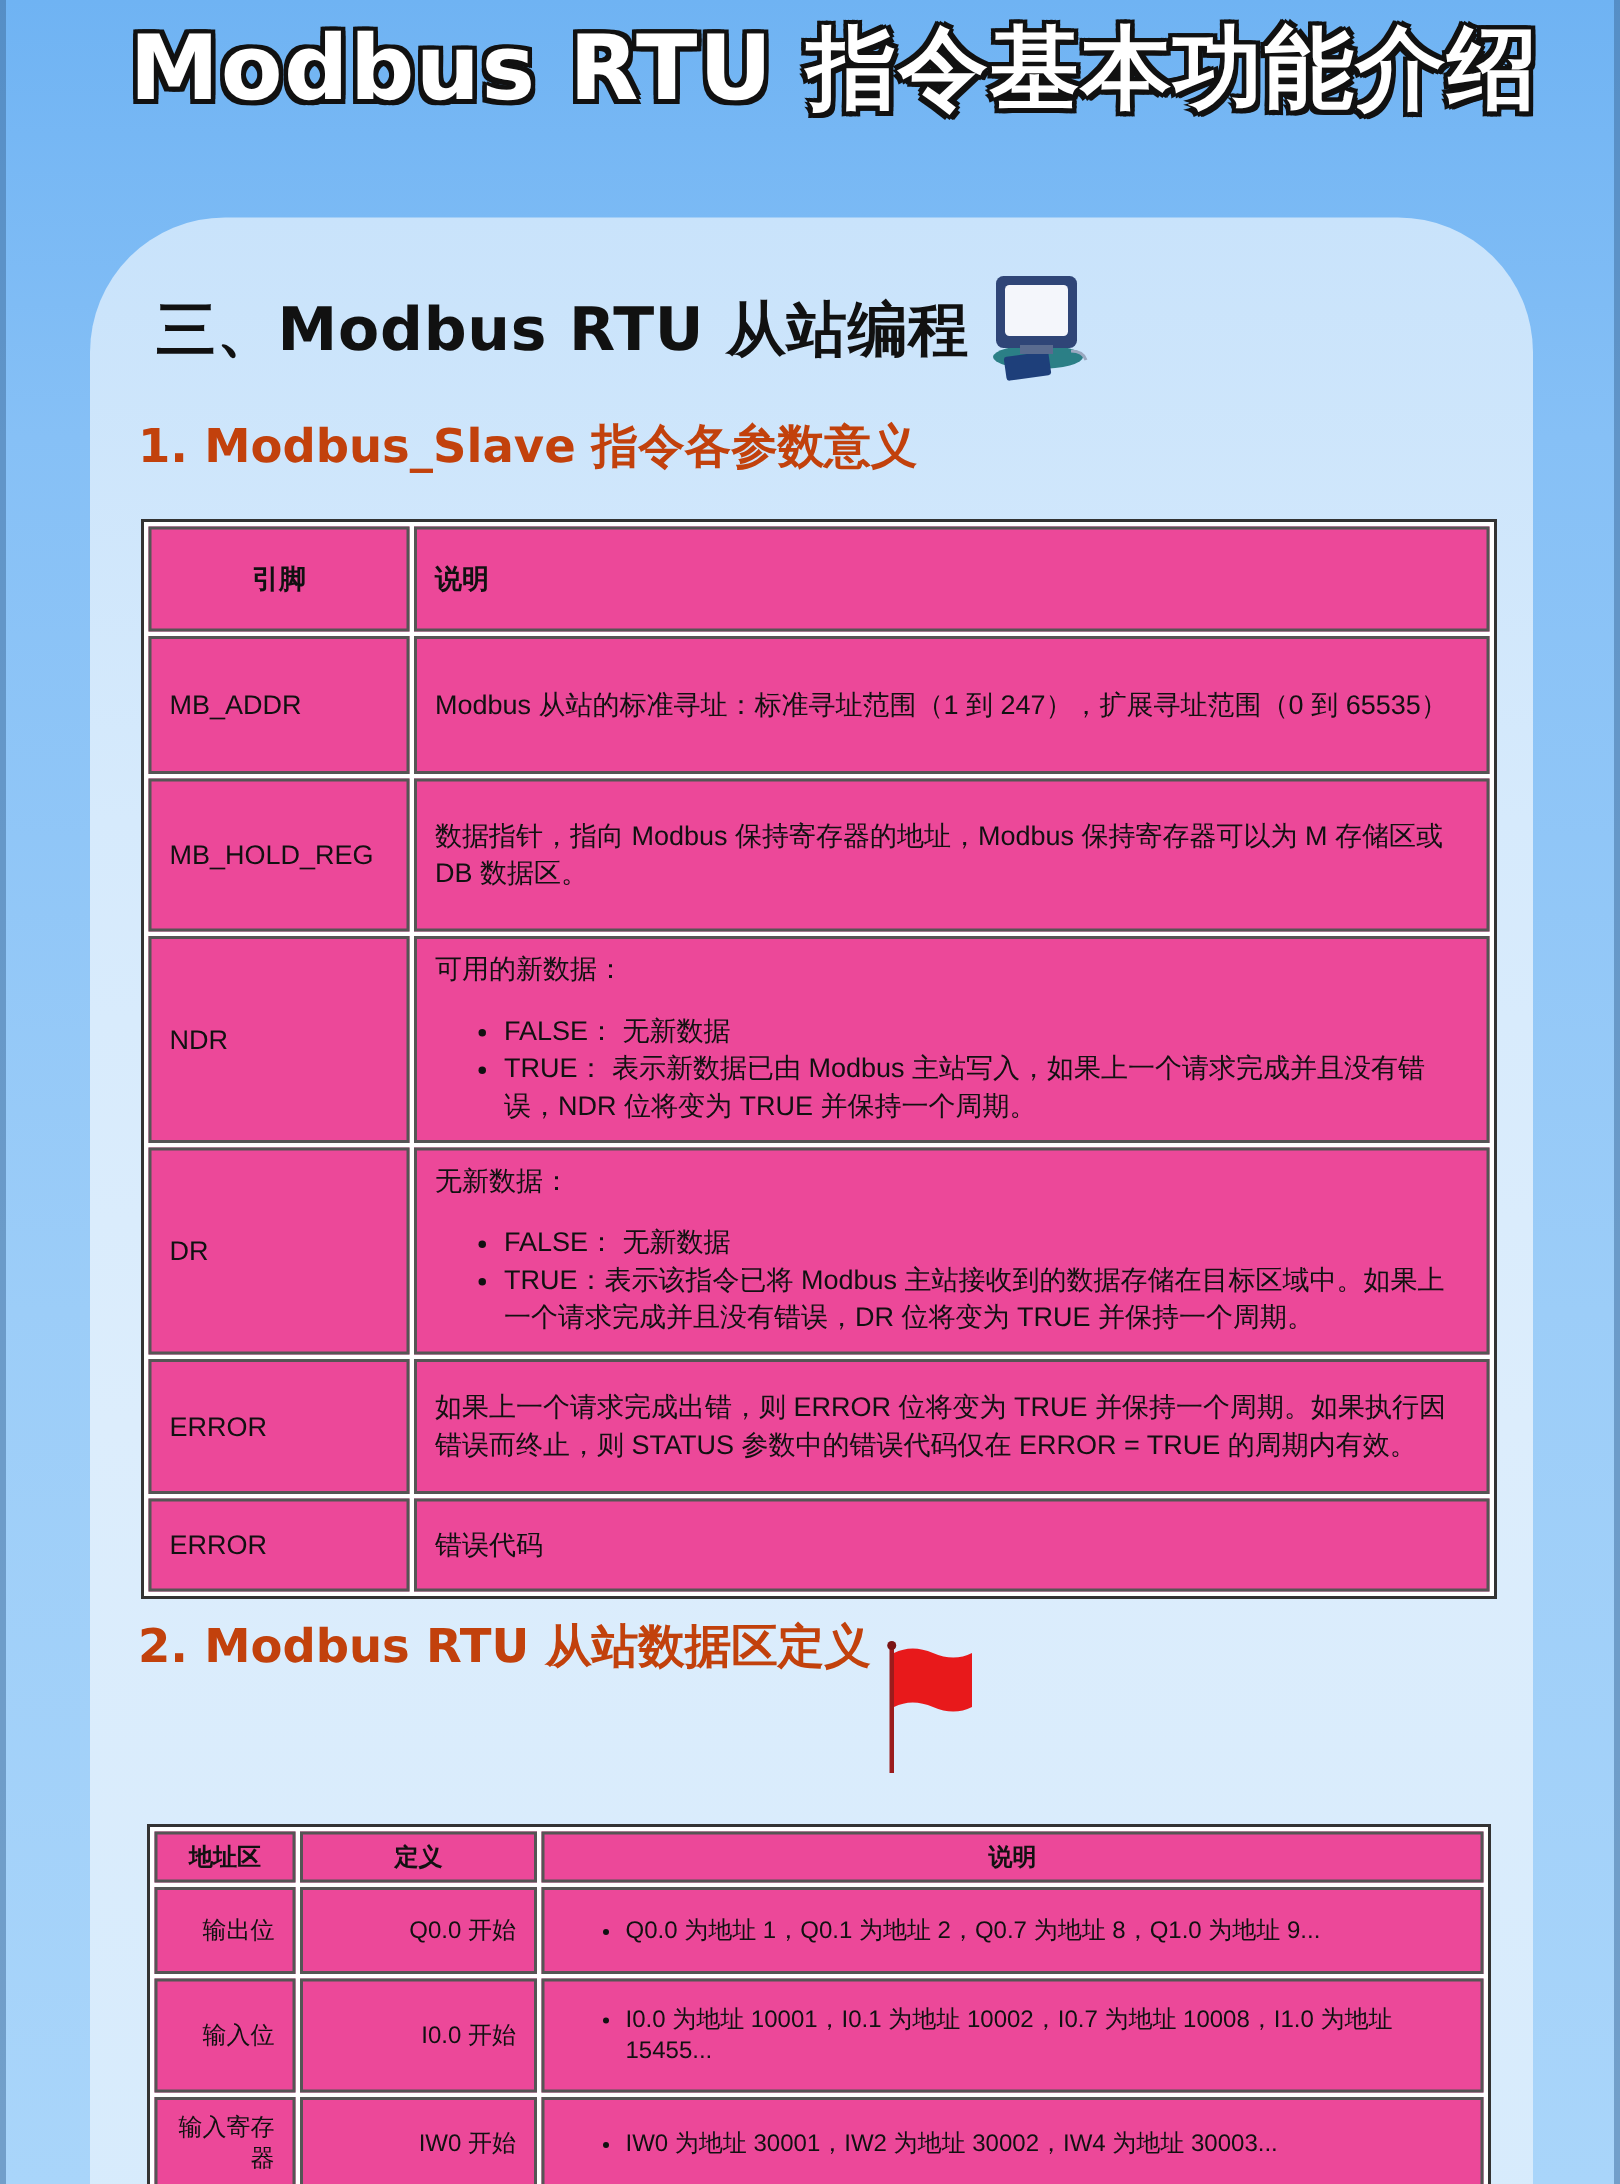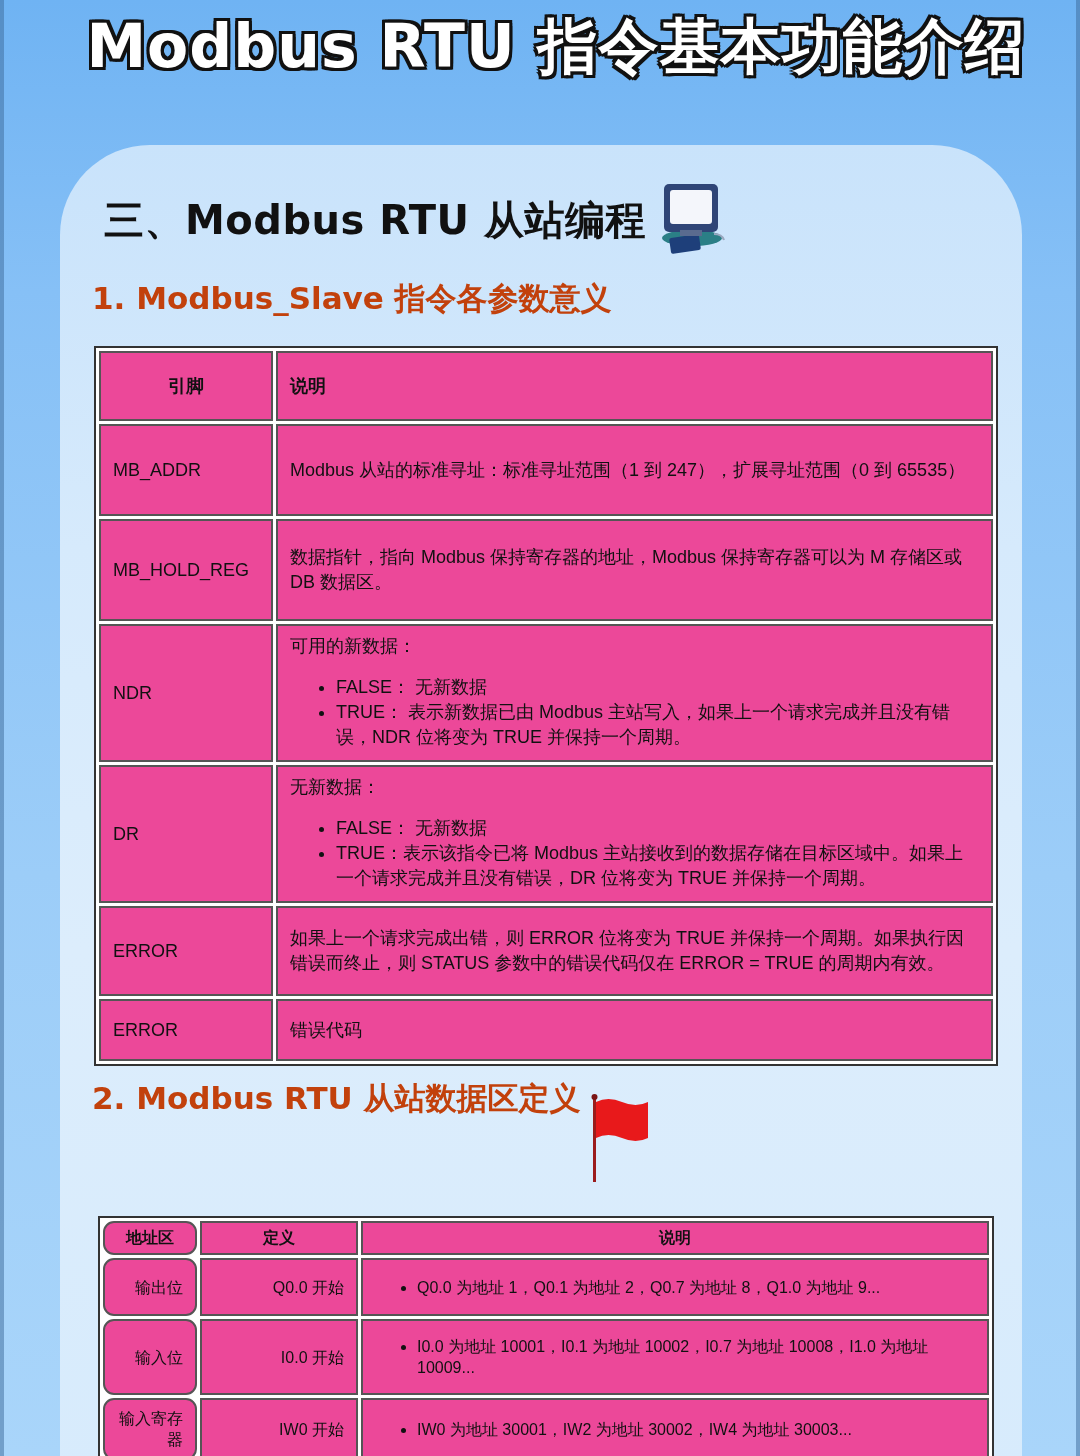--- a/index.html
+++ b/index.html
@@ -54,21 +54,21 @@
     #t1 .hdr th.c1 { text-align:center; }
     #t1 td { line-height:25px; }
     .lead { margin:6px 0 16px 0; }
     ul.bl { margin:0 0 8px 0; padding-left:46px; }
     ul.bl li { line-height:25px; }
 
     #t2 { left:98px; top:1216px; width:896px; font-size:16px; }
     #t2 th { height:30px; text-align:center; font-size:16px; }
     #t2 td { text-align:right; font-size:16px; line-height:21px; }
     #t2 td.desc { text-align:left; padding-left:32px; }
-    #t2 .a1 { width:66px;border-radius:11px; }
+    #t2 .a1 { width:66px; }
     #t2 .a2 { width:130px; }
     #t2 ul.bl2 { margin:0; padding-left:22px; }
   </style>
 </head>
 <body>
 
 <div class="frame-edge-l"></div>
 <div class="frame-edge-r"></div>
 
 <div class="main-title">Modbus RTU 指令基本功能介绍</div>
@@ -155,21 +155,21 @@
       <ul class="bl2">
             <li>Q0.0 为地址 1，Q0.1 为地址 2，Q0.7 为地址 8，Q1.0 为地址 9...</li>
           </ul>
     </td>
   </tr>
   <tr style="height:76px">
     <td class="a1">输入位</td>
     <td class="a2">I0.0 开始</td>
     <td class="desc">
       <ul class="bl2">
-            <li>I0.0 为地址 10001，I0.1 为地址 10002，I0.7 为地址 10008，I1.0 为地址 10009...</li>
+            <li>I0.0 为地址 10001，I0.1 为地址 10002，I0.7 为地址 10008，I1.0 为地址 15455...</li>
           </ul>
     </td>
   </tr>
   <tr style="height:62px">
     <td class="a1">输入寄存器</td>
     <td class="a2">IW0 开始</td>
     <td class="desc">
       <ul class="bl2">
             <li>IW0 为地址 30001，IW2 为地址 30002，IW4 为地址 30003...</li>
           </ul>

